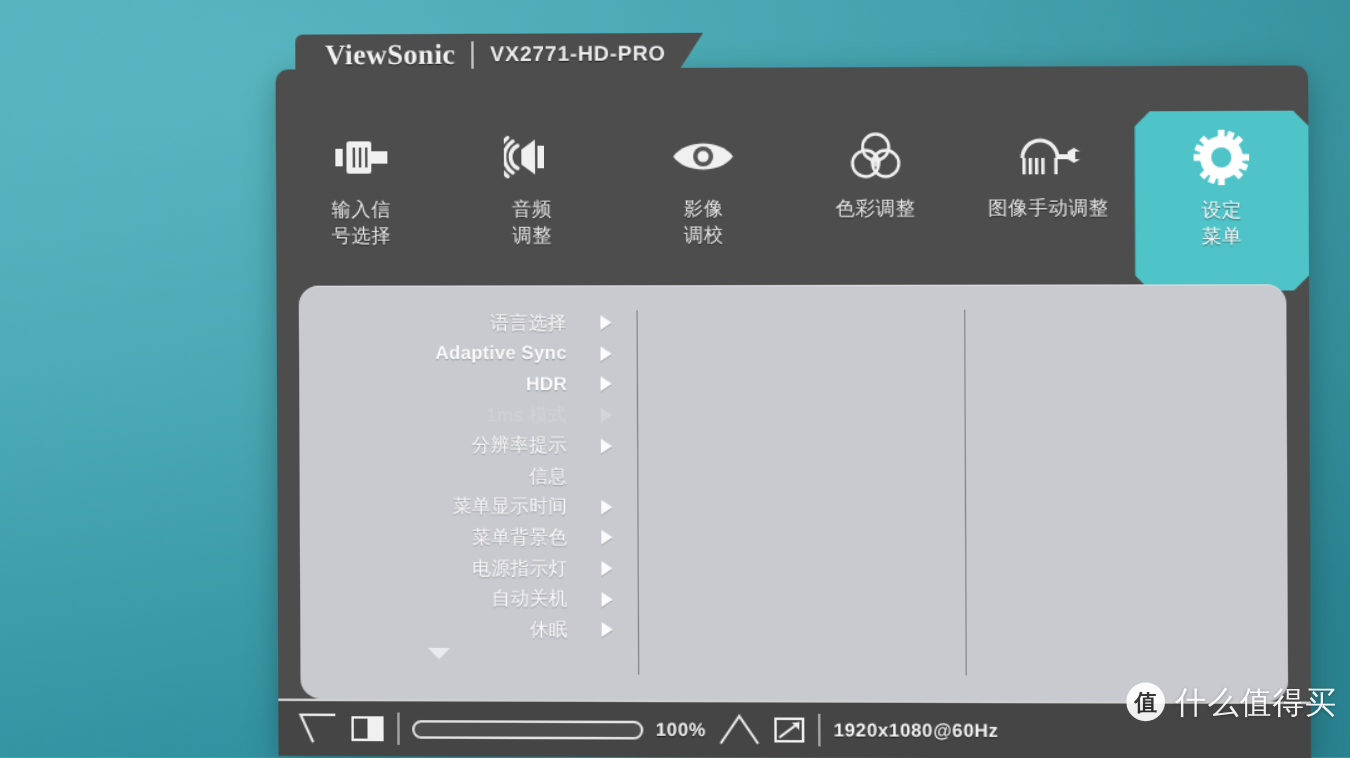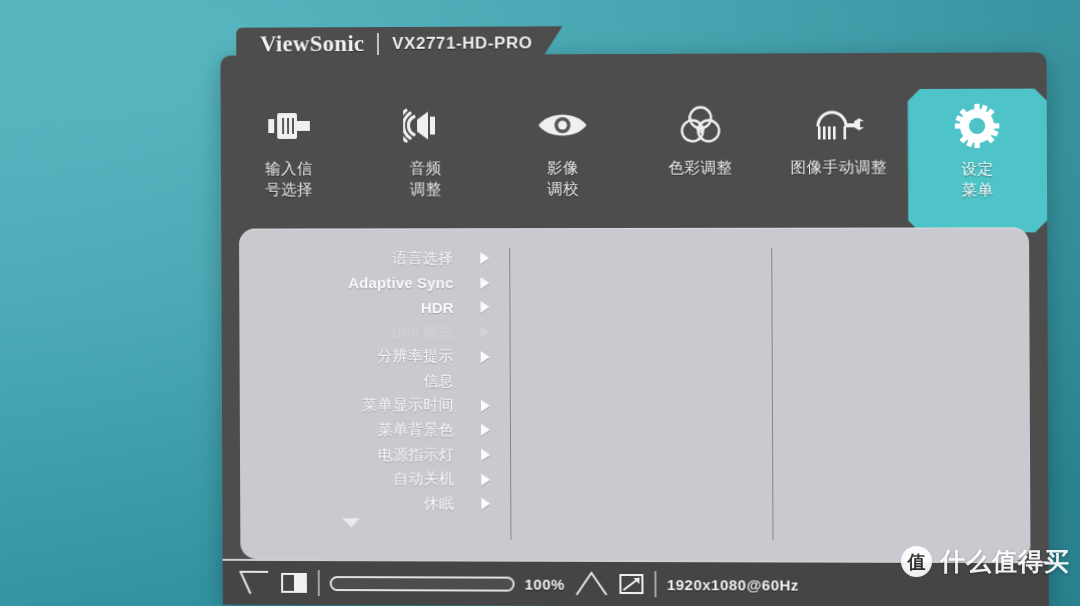--- a/index.html
+++ b/index.html
@@ -213,21 +213,21 @@
     pointer-events: none;
   }
   .wm-badge {
     width: 31px; height: 31px; border-radius: 50%;
     background: #ffffff; color: #2b2b2b;
     display: flex; align-items: center; justify-content: center;
     font-size: 18px; font-weight: bold;
     font-family: "DejaVu Sans", sans-serif;
   }
   .wm-text {
-    color: #ffffff; font-size: 25px; font-weight: bold;
+    color: #ffffff; font-size: 25px; font-weight: normal;
     letter-spacing: 1px;
     text-shadow: 0 1px 3px rgba(0,0,0,.35);
     white-space: nowrap;
   }
 </style>
 </head>
 <body>
 
 <div id="backdrop"></div>
 

